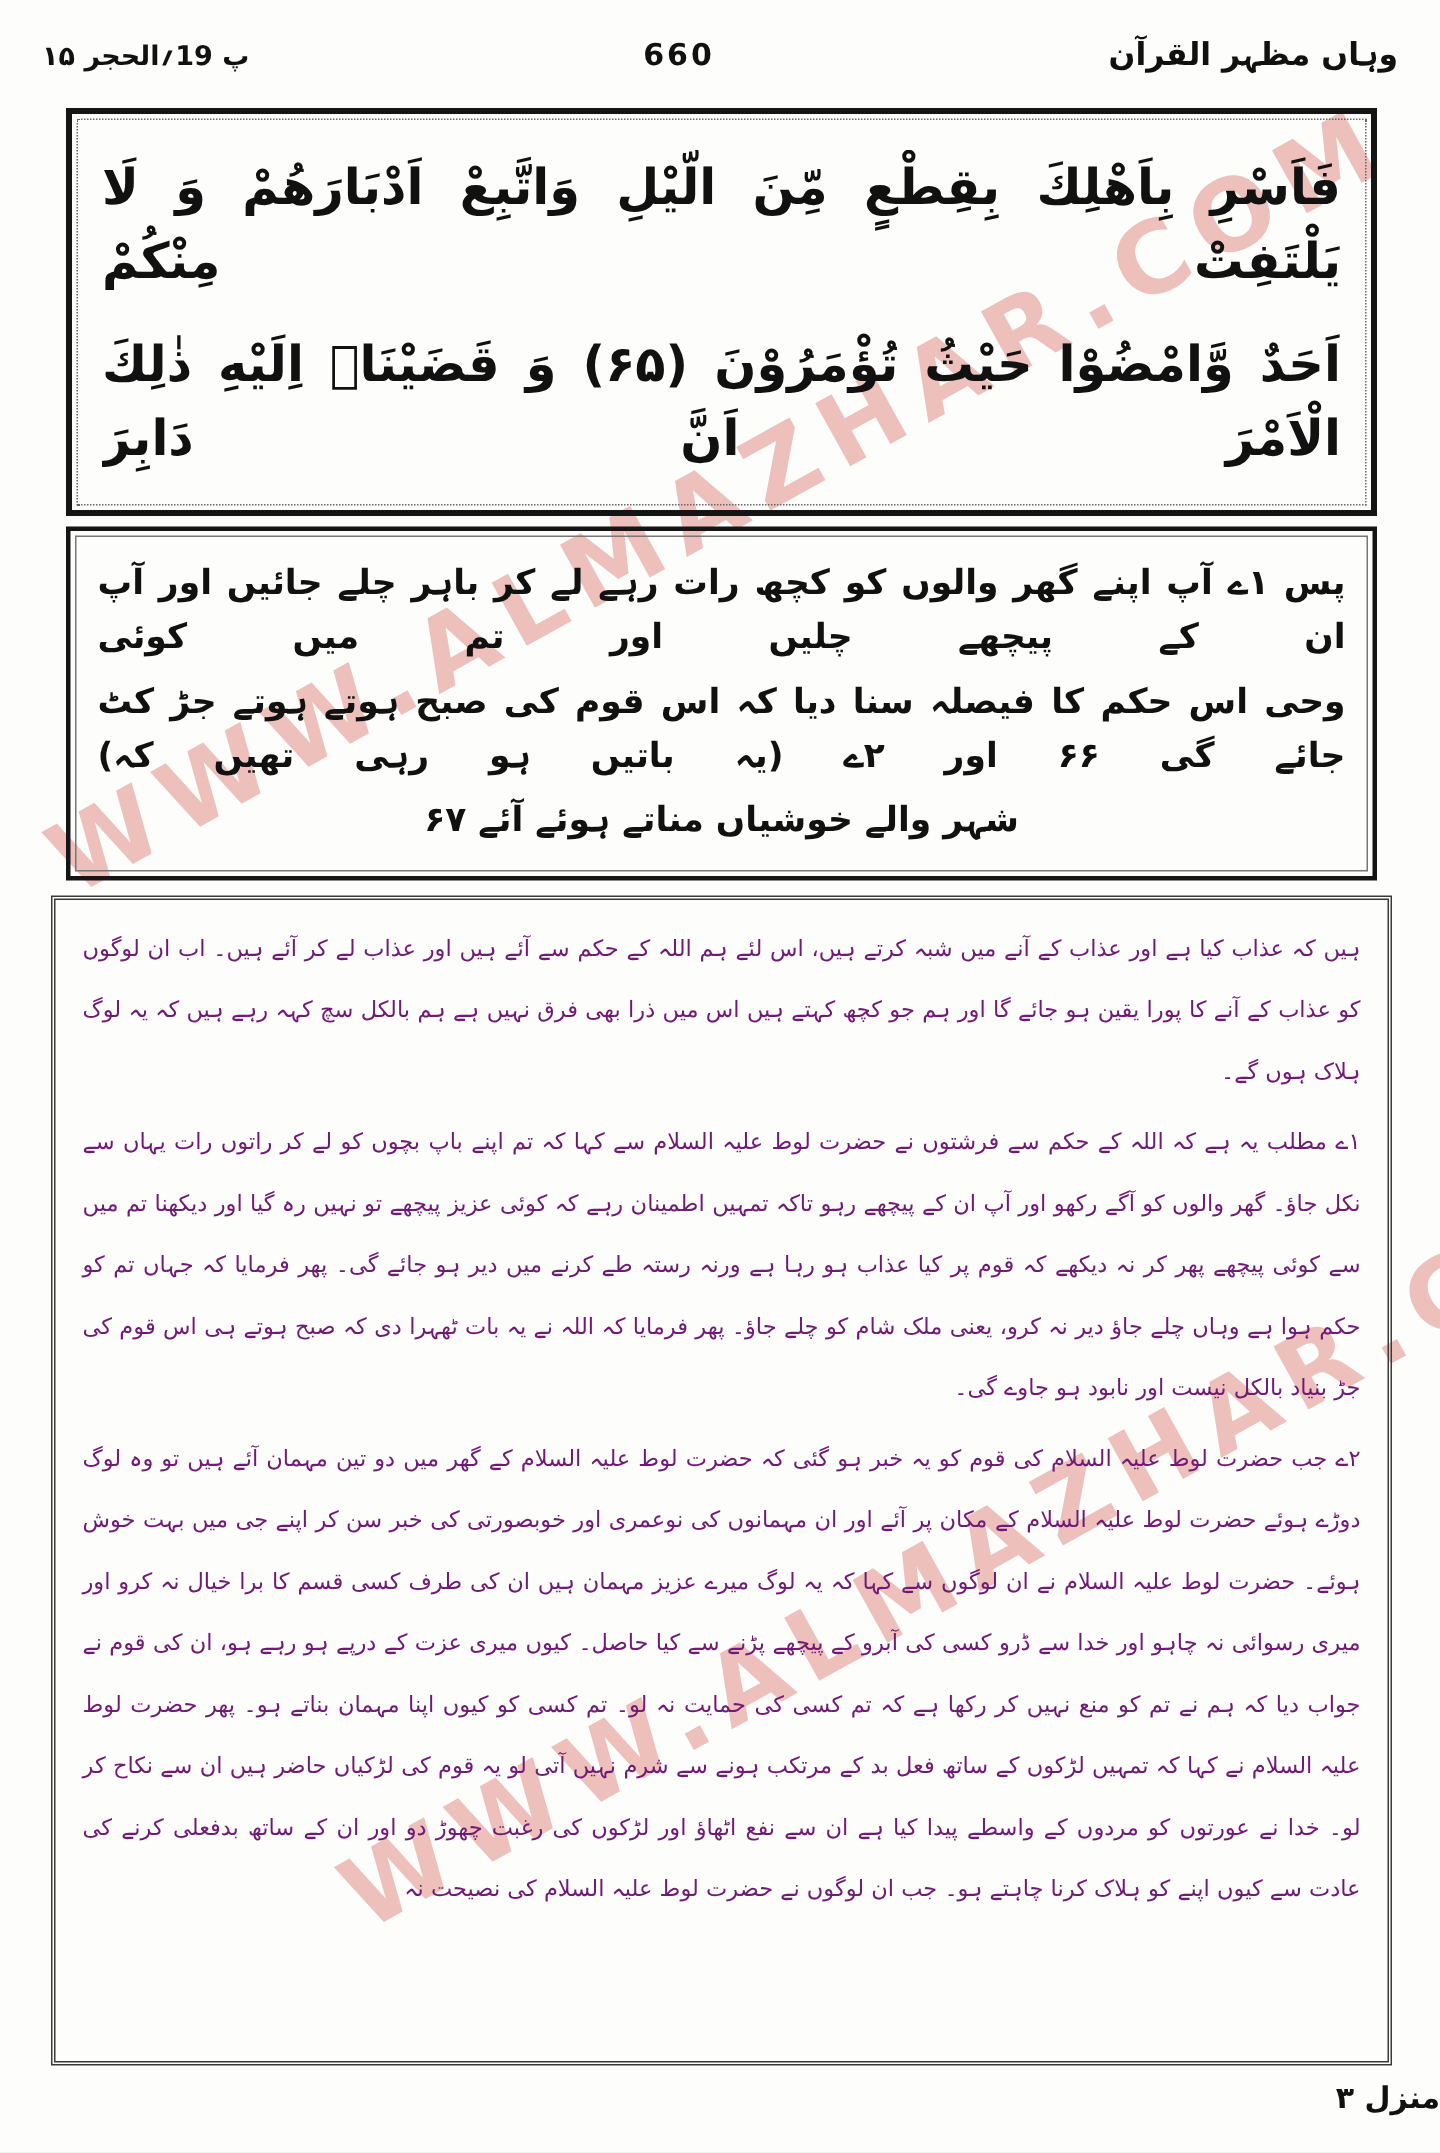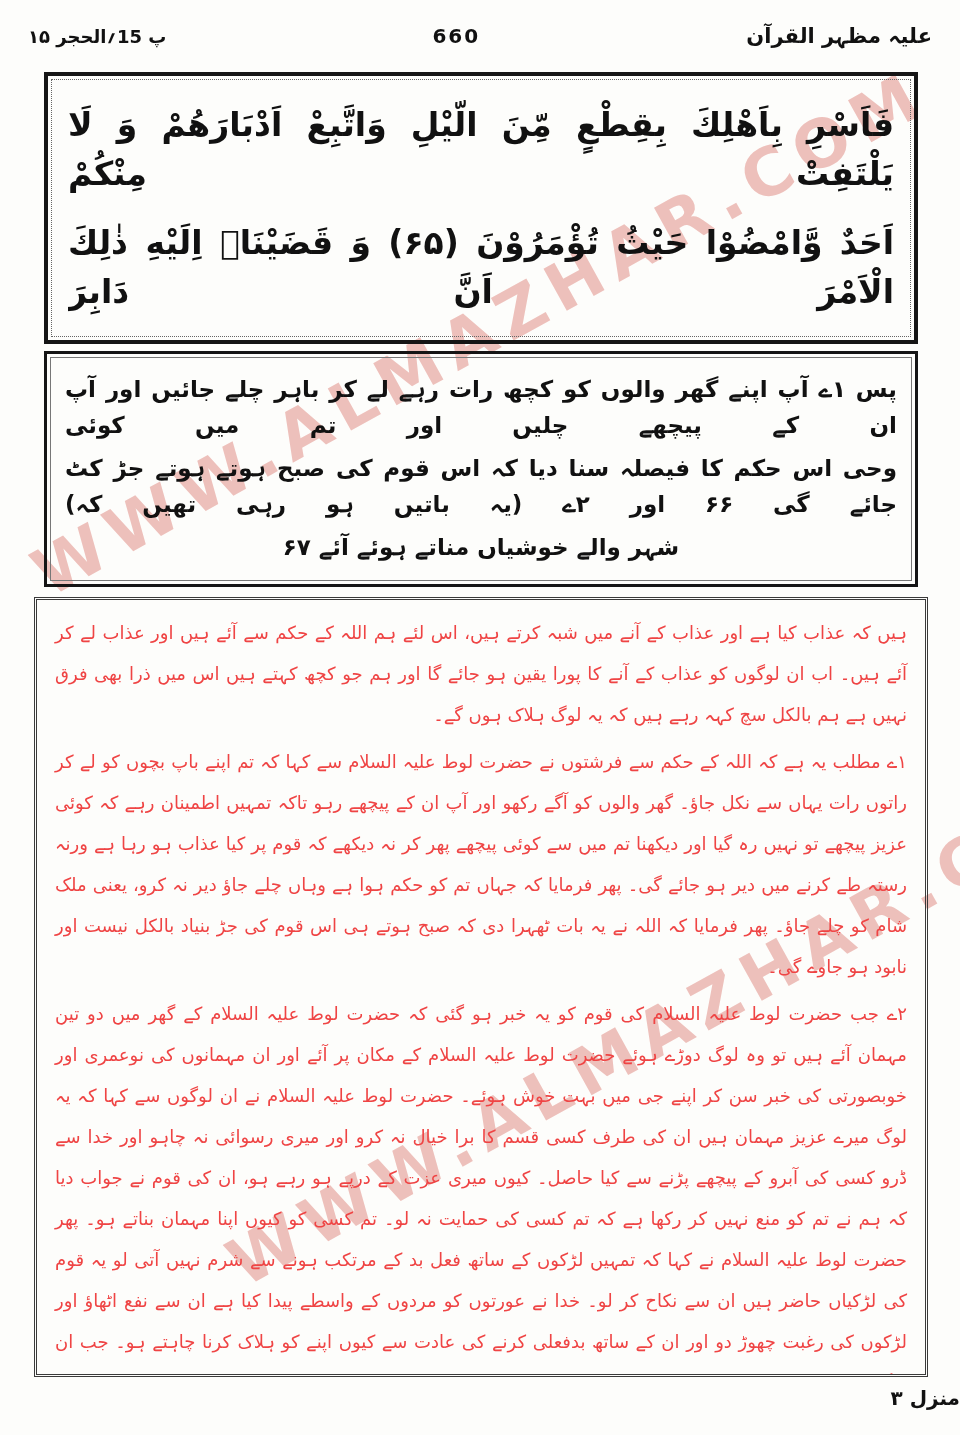--- a/index.html
+++ b/index.html
@@ -54,41 +54,41 @@
     text-align:justify; text-align-last:justify; overflow:hidden;
   }
   .trans-line:last-child{ text-align-last:center; }
   
   .body-box{
     position:absolute; top:597px; left:34px; right:32px; height:780px;
     border:3px double #3a3a3a; box-sizing:border-box; z-index:1;
     padding:12px 18px 8px 18px; overflow:hidden;
   }
   .body-para{
-    direction:rtl; font-size:18px; line-height:41px; text-align:justify;
-    margin:0 0 6px 0; color:#ef4444;
+    direction:rtl; font-size:15px; line-height:41px; text-align:justify;
+    margin:0 0 6px 0; color:#701a75;
   }
   
   .footer{
     position:absolute; left:0; right:0; top:1386px; z-index:2;
     font-size:20px; font-weight:bold;
   }
 </style>
 </head>
 <body>
 
 <div class="page">
 
   <div class="wm wm1" style="color: rgb(217, 110, 100);">WWW.ALMAZHAR.COM</div>
   <div class="wm wm2" style="color: rgb(217, 110, 100);">WWW.ALMAZHAR.COM</div>
 
   <div class="header">
-    <div class="h-title">علیہ مظہر القرآن</div>
+    <div class="h-title">وہاں مظہر القرآن</div>
     <div class="h-page">660</div>
-    <div class="h-ref">پ 15؍الحجر ۱۵</div>
+    <div class="h-ref">پ 19؍الحجر ۱۵</div>
   </div>
 
   <div class="verse-box">
     <div class="verse-inner">
         <div class="verse-line">فَاَسْرِ بِاَهْلِكَ بِقِطْعٍ مِّنَ الَّيْلِ وَاتَّبِعْ اَدْبَارَهُمْ وَ لَا يَلْتَفِتْ مِنْكُمْ</div>
         <div class="verse-line">اَحَدٌ وَّامْضُوْا حَيْثُ تُؤْمَرُوْنَ (۶۵) وَ قَضَيْنَاۤ اِلَيْهِ ذٰلِكَ الْاَمْرَ اَنَّ دَابِرَ</div>
       </div>
   </div>
 
   <div class="trans-box">

